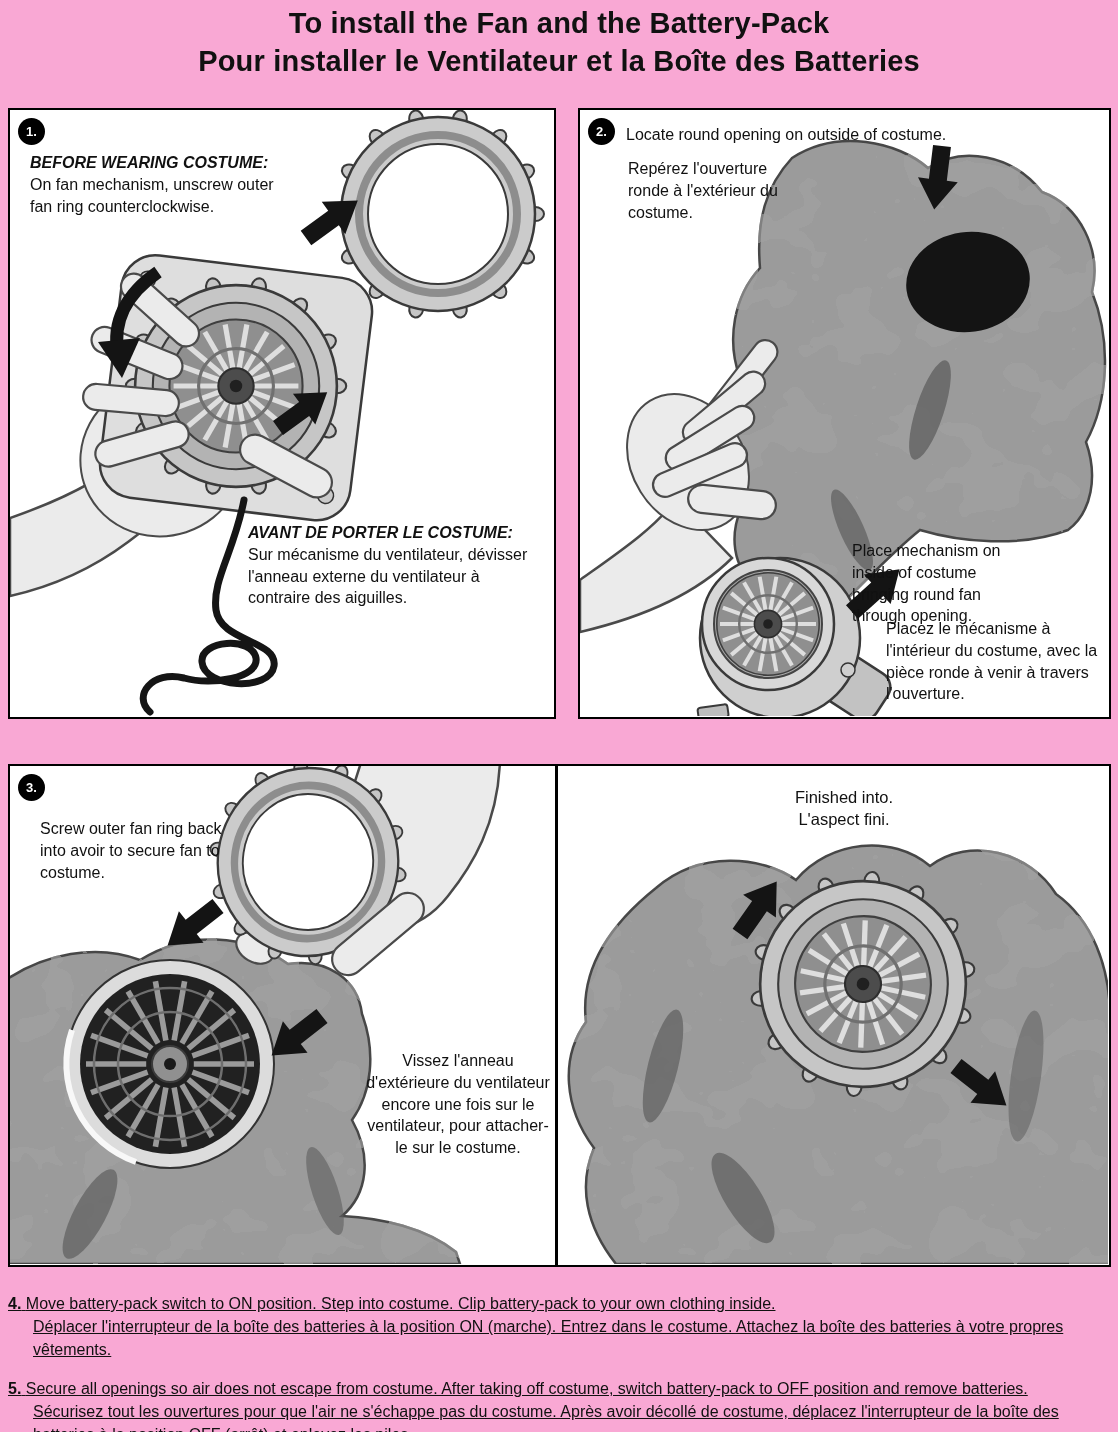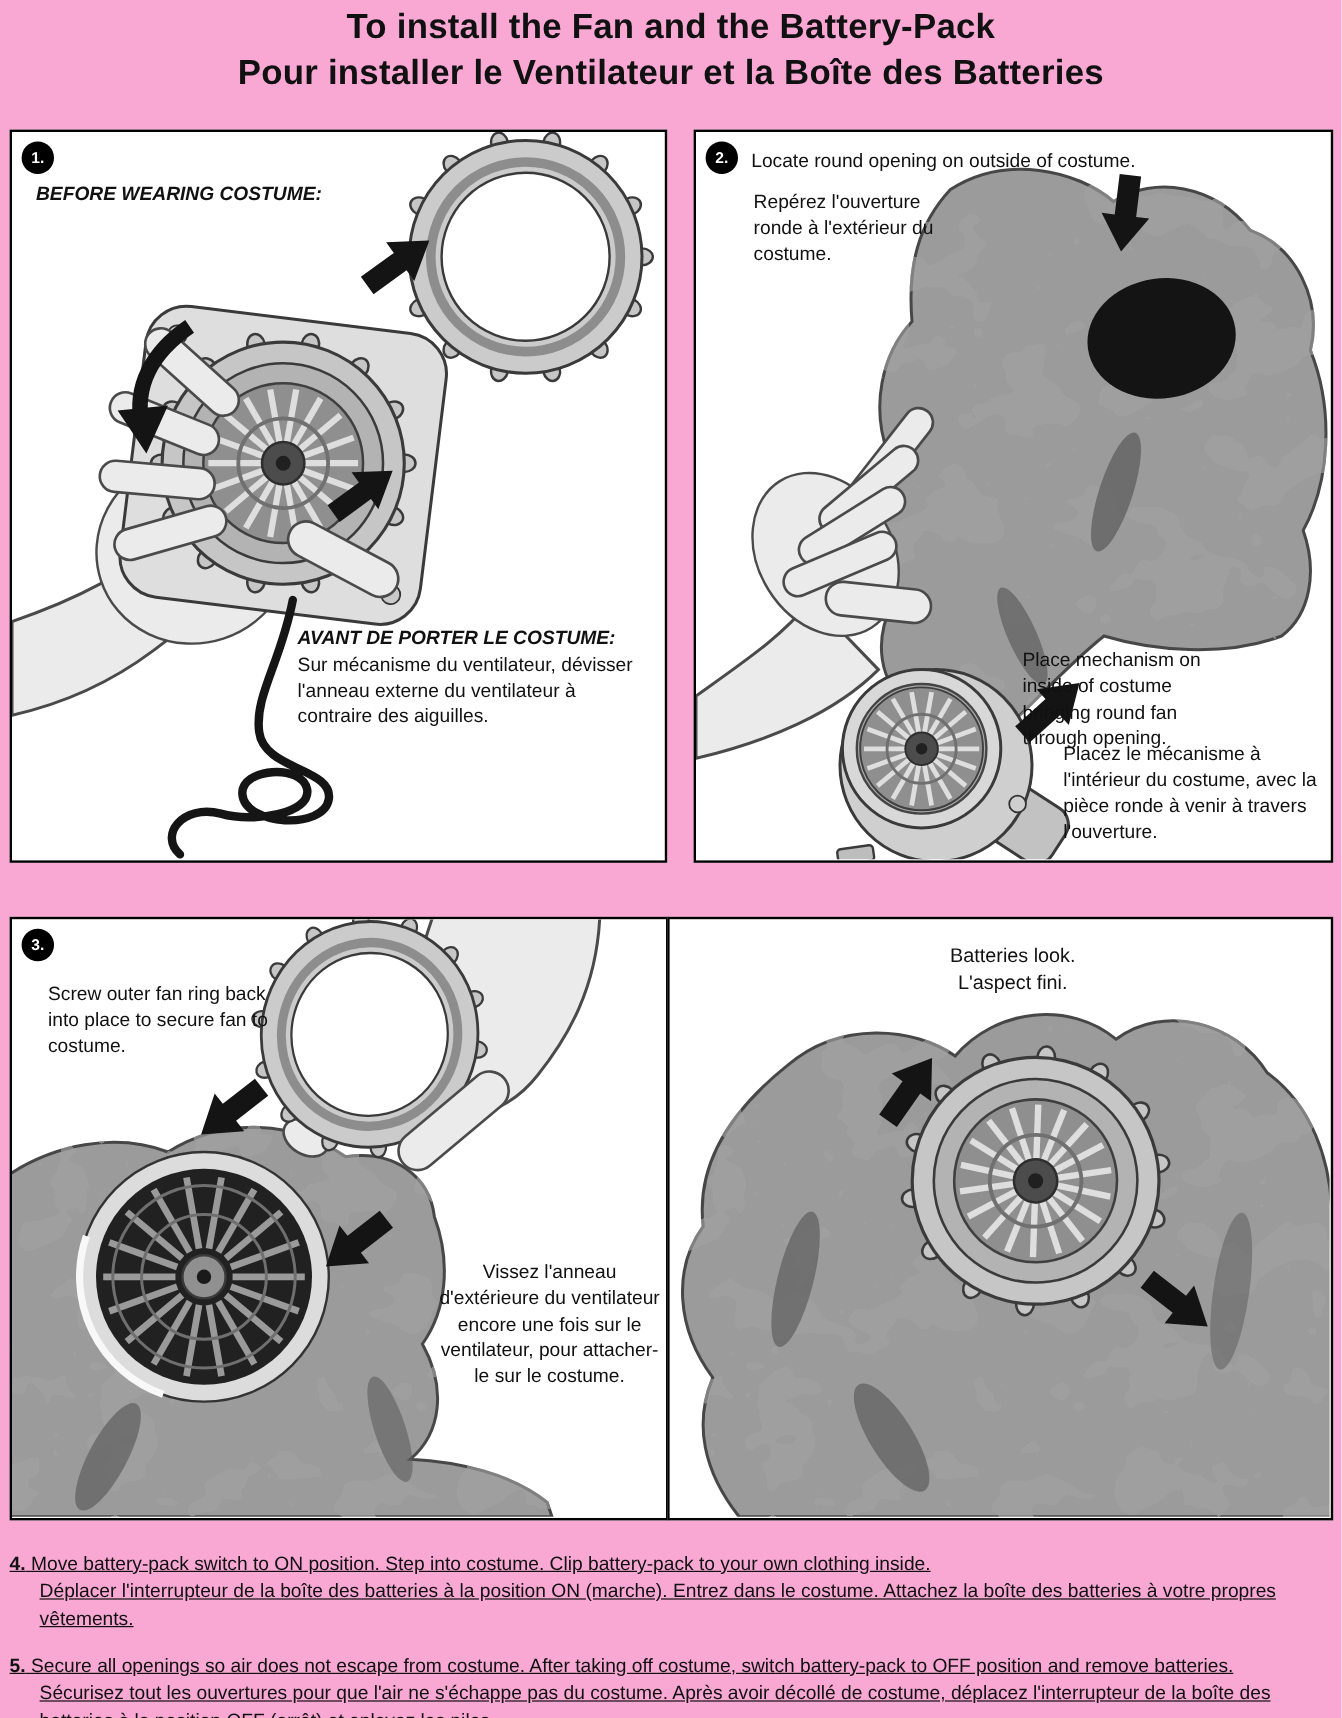--- a/index.html
+++ b/index.html
@@ -155,20 +155,21 @@
       <path d="M 148,162 C 116,184 102,212 108,244" fill="none" stroke="#141414" stroke-width="13"></path>
       <path d="M 88,232 L 130,228 L 112,268 Z" fill="#141414"></path>
       <use href="#arr" transform="translate(268,318) rotate(-36) scale(0.95)" fill="#141414"></use>
 
       <path d="M 234,390 C 224,442 202,470 206,500 C 210,532 268,530 264,556 C 260,582 194,578 192,552 C 190,530 242,526 246,548 C 249,568 202,576 174,568 C 142,560 122,586 140,602" fill="none" stroke="#151515" stroke-width="7" stroke-linecap="round"></path>
     </svg>
 
     <div class="badge">1.</div>
     <div class="txt" style="left:20px;top:42px;width:250px">
       <b>BEFORE WEARING COSTUME:</b>
+      <div>On fan mechanism, unscrew outer fan ring counterclockwise.</div>
     </div>
     <div class="txt" style="left:238px;top:412px;width:280px">
       <b>AVANT DE PORTER LE COSTUME:</b>
       <div>Sur mécanisme du ventilateur, dévisser l'anneau externe du ventilateur à contraire des aiguilles.</div>
     </div>
   </section>
 
   <section class="panel" id="p2">
     <svg viewBox="0 0 528 606" width="528" height="606">
       <path filter="url(#mottle)" fill="#9b9b9b" stroke="#474747" stroke-width="2.5" d="M 212,48 C 258,18 318,32 348,58 C 382,36 432,44 462,82 C 500,96 522,140 512,182 C 532,232 528,292 506,332 C 518,366 512,402 488,420 C 440,438 380,432 340,420 C 300,452 260,500 228,524 C 196,536 172,512 178,478 C 152,458 148,424 164,392 C 140,352 140,300 160,268 C 146,230 154,186 180,158 C 176,110 186,76 212,48 Z"></path>
@@ -232,40 +233,40 @@
 
       <path d="M 352,-6 L 490,-6 C 488,58 462,100 438,130 C 408,168 362,174 336,148 C 320,118 330,56 352,-6 Z" fill="#ebebeb" stroke="#4a4a4a" stroke-width="2.5"></path>
       <ellipse cx="245" cy="182" rx="20" ry="14" transform="rotate(30 245 182)" fill="#ebebeb" stroke="#4a4a4a" stroke-width="2.2"></ellipse>
       <g transform="translate(298,96) rotate(8) scale(0.93,0.97)">
           <use href="#ringLoose"></use>
         </g>
       <rect x="-16" y="-55" width="32" height="110" rx="16" transform="translate(368,168) rotate(-130)" fill="#ebebeb" stroke="#4a4a4a" stroke-width="2.2"></rect>
     </svg>
 
     <div class="badge">3.</div>
-    <div class="txt" style="left:30px;top:52px;width:185px">Screw outer fan ring back into place to secure fan to costume.</div>
+    <div class="txt" style="left:30px;top:52px;width:185px">Screw outer fan ring back into avoir to secure fan to costume.</div>
     <div class="txt center" style="left:356px;top:284px;width:184px">Vissez l'anneau d'extérieure du ventilateur encore une fois sur le ventilateur, pour attacher-le sur le costume.</div>
   </section>
 
   <section class="panel" id="p4">
     <svg viewBox="0 0 550 498" width="550" height="498">
       <path filter="url(#mottle)" fill="#9b9b9b" stroke="#474747" stroke-width="2.5" d="M 98,122 C 142,84 204,90 238,114 C 272,74 334,68 372,100 C 412,70 472,86 498,128 C 534,154 552,200 552,252 L 552,498 L 58,498 C 28,460 20,420 36,382 C 6,342 2,292 28,256 C 22,206 48,162 98,122 Z"></path>
       <ellipse cx="105" cy="300" rx="15" ry="58" fill="#5e5e5e" opacity="0.7" transform="rotate(14 105 300)"></ellipse>
       <ellipse cx="185" cy="432" rx="18" ry="52" fill="#5e5e5e" opacity="0.7" transform="rotate(-32 185 432)"></ellipse>
       <ellipse cx="468" cy="310" rx="15" ry="66" fill="#5e5e5e" opacity="0.55" transform="rotate(8 468 310)"></ellipse>
 
       <g transform="translate(305,218) rotate(-8) scale(1.06)">
           <use href="#fanFace"></use>
         </g>
       <use href="#arr" transform="translate(182,168) rotate(-55)" fill="#141414"></use>
       <use href="#arr" transform="translate(398,300) rotate(38)" fill="#141414"></use>
     </svg>
 
     <div class="txt center" style="left:196px;top:20px;width:180px;font-size:16.5px">
-      <div>Batteries look.</div>
+      <div>Finished into.</div>
       <div>L'aspect fini.</div>
     </div>
   </section>
 
   <div class="footer">
     <p class="fstep"><span class="num">4.</span> <span>Move battery-pack switch to ON position. Step into costume. Clip battery-pack to your own clothing inside.</span><br><span>Déplacer l'interrupteur de la boîte des batteries à la position ON (marche). Entrez dans le costume. Attachez la boîte des batteries à votre propres vêtements.</span></p>
     <p class="fstep"><span class="num">5.</span> <span>Secure all openings so air does not escape from costume. After taking off costume, switch battery-pack to OFF position and remove batteries.</span><br><span>Sécurisez tout les ouvertures pour que l'air ne s'échappe pas du costume. Après avoir décollé de costume, déplacez l'interrupteur de la boîte des batteries à la position OFF (arrêt) et enlevez les piles.</span></p>
   </div>
 
 </div>

